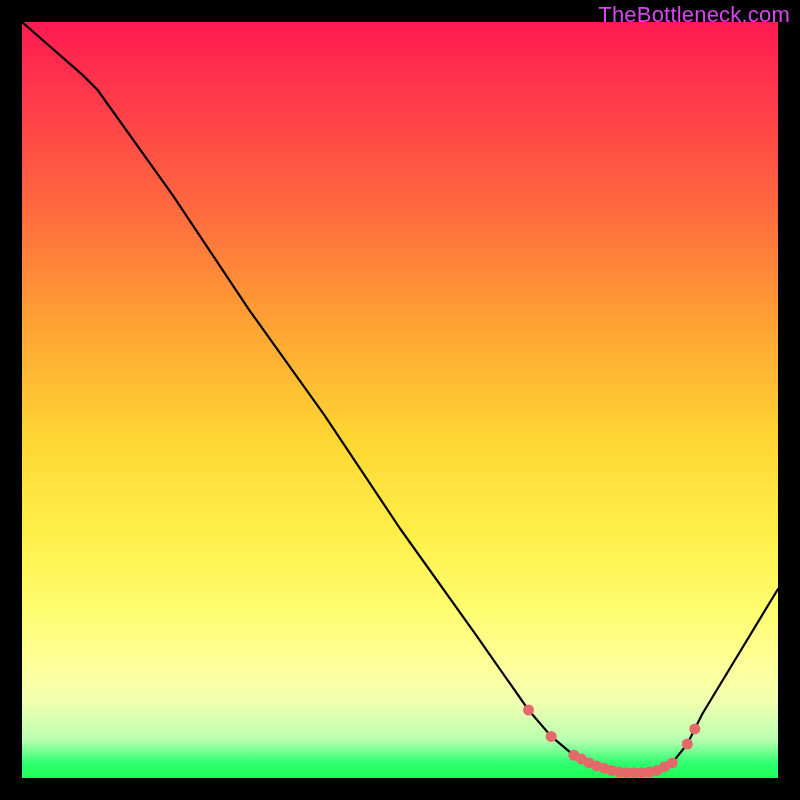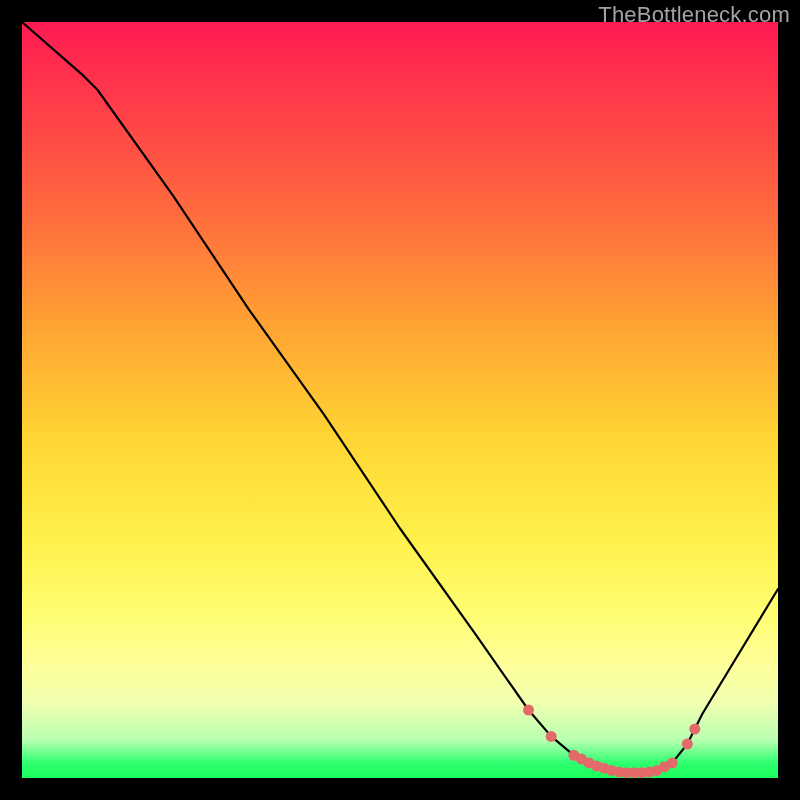--- a/index.html
+++ b/index.html
@@ -36,21 +36,21 @@
       #f1ffb0 90%,
       #b8ffb0 95%,
       #2fff70 98%,
       #1aff5a 100%
     );
   }
   .watermark {
     position: absolute;
     top: 2px;
     right: 10px;
-    color: #a3a3a3;
+    color: #d946ef;
     font-size: 22px;
     font-weight: 500;
     letter-spacing: 0.2px;
     user-select: none;
   }
   svg.curve {
     position: absolute;
     left: 0;
     top: 0;
     width: 756px;

